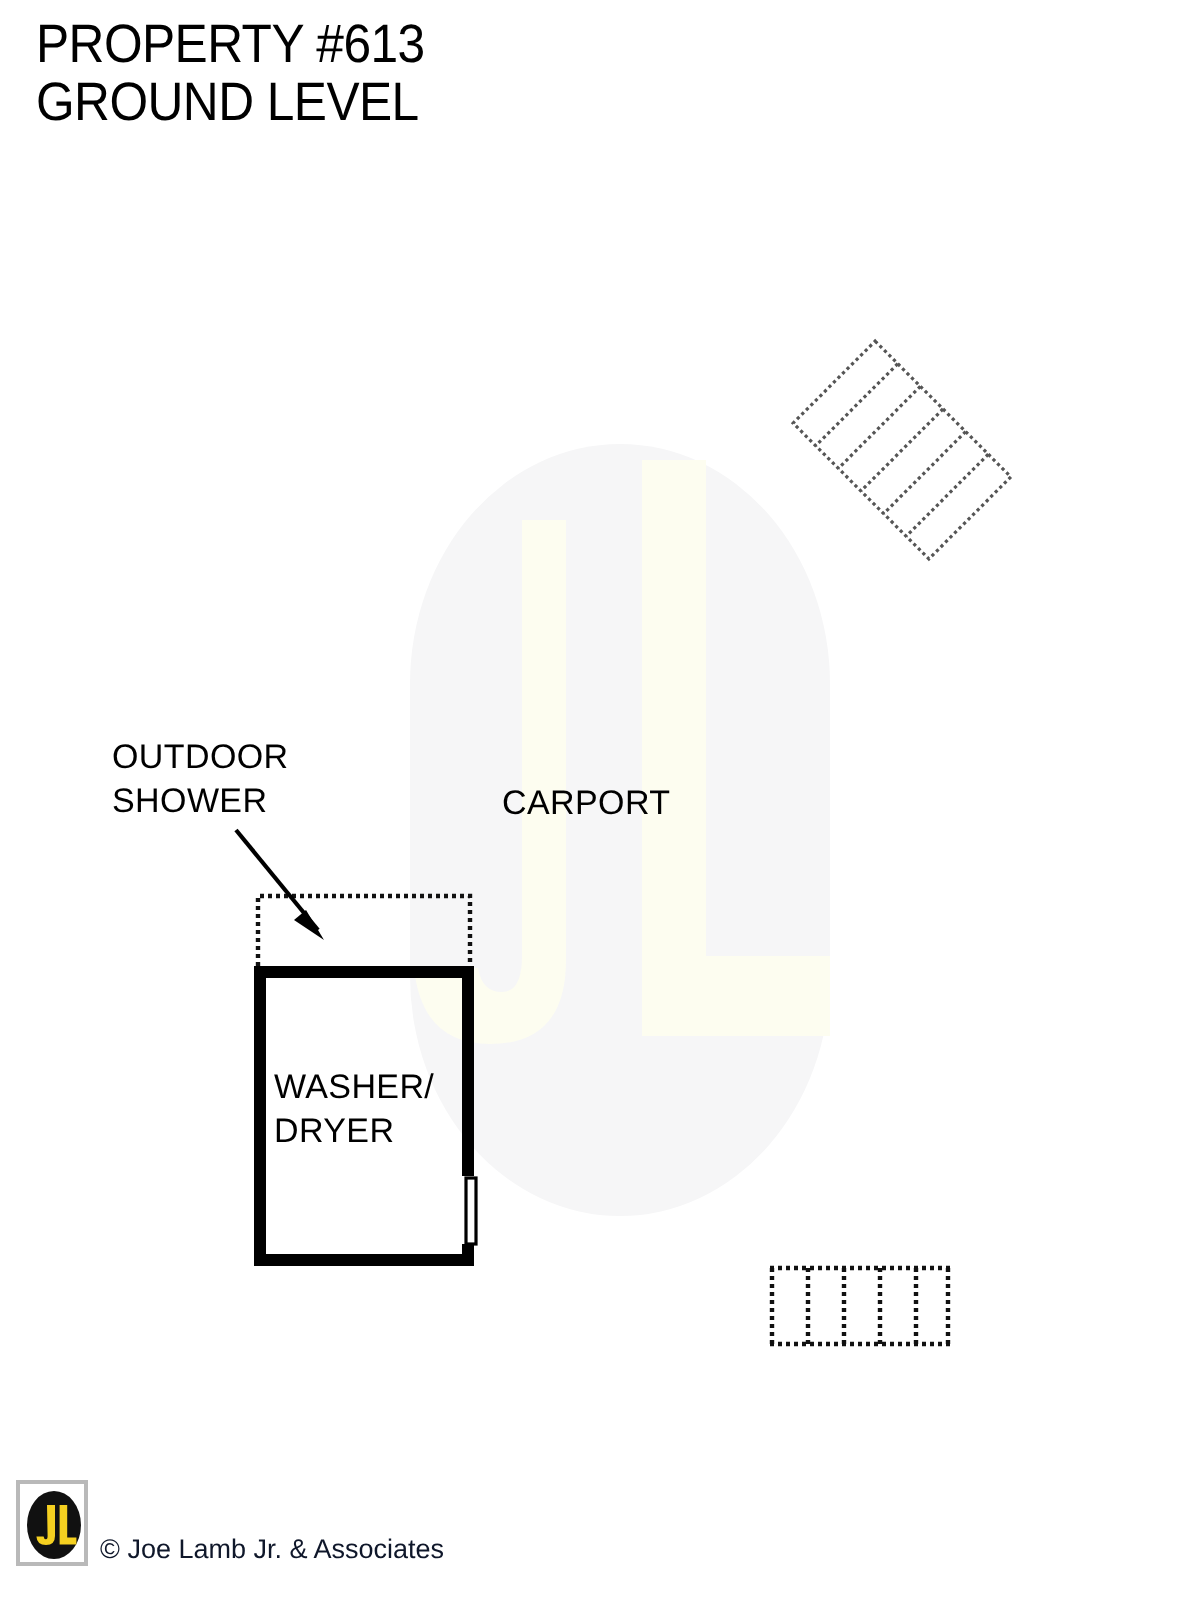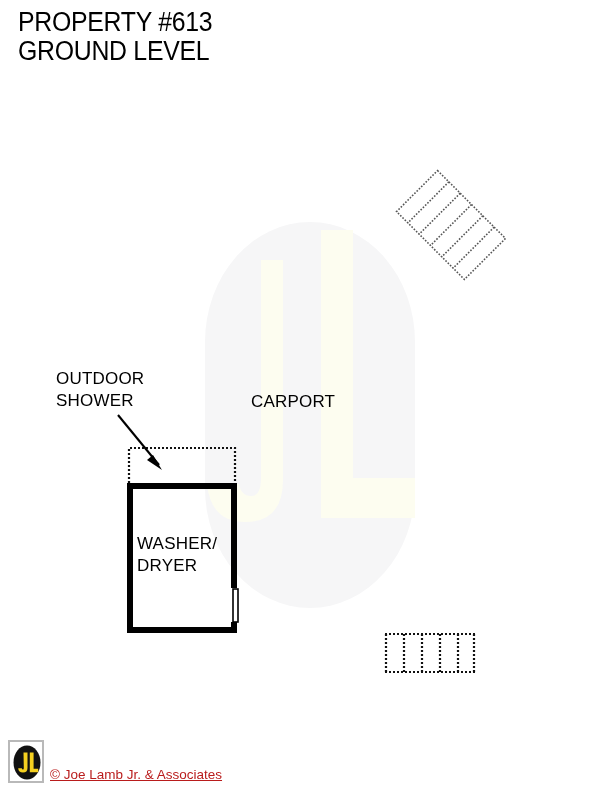--- a/index.html
+++ b/index.html
@@ -115,25 +115,24 @@
   }
   .logo-inner {
     position: relative;
     width: 100%;
     height: 100%;
     background: #ffffff;
   }
   .copyright {
     font-family: "Liberation Sans", sans-serif;
     font-size: 13.5px;
-    color: #b91c1c;
+    color: #0f172a;
     margin-left: 6px;
     margin-bottom: 1px;
     white-space: nowrap;
-    text-decoration: underline;
   }
 </style>
 </head>
 <body>
 
 <div id="plan">
 
   <div class="title-block">
     <div class="title-line">PROPERTY #613</div>
     <div class="title-line">GROUND LEVEL</div>

